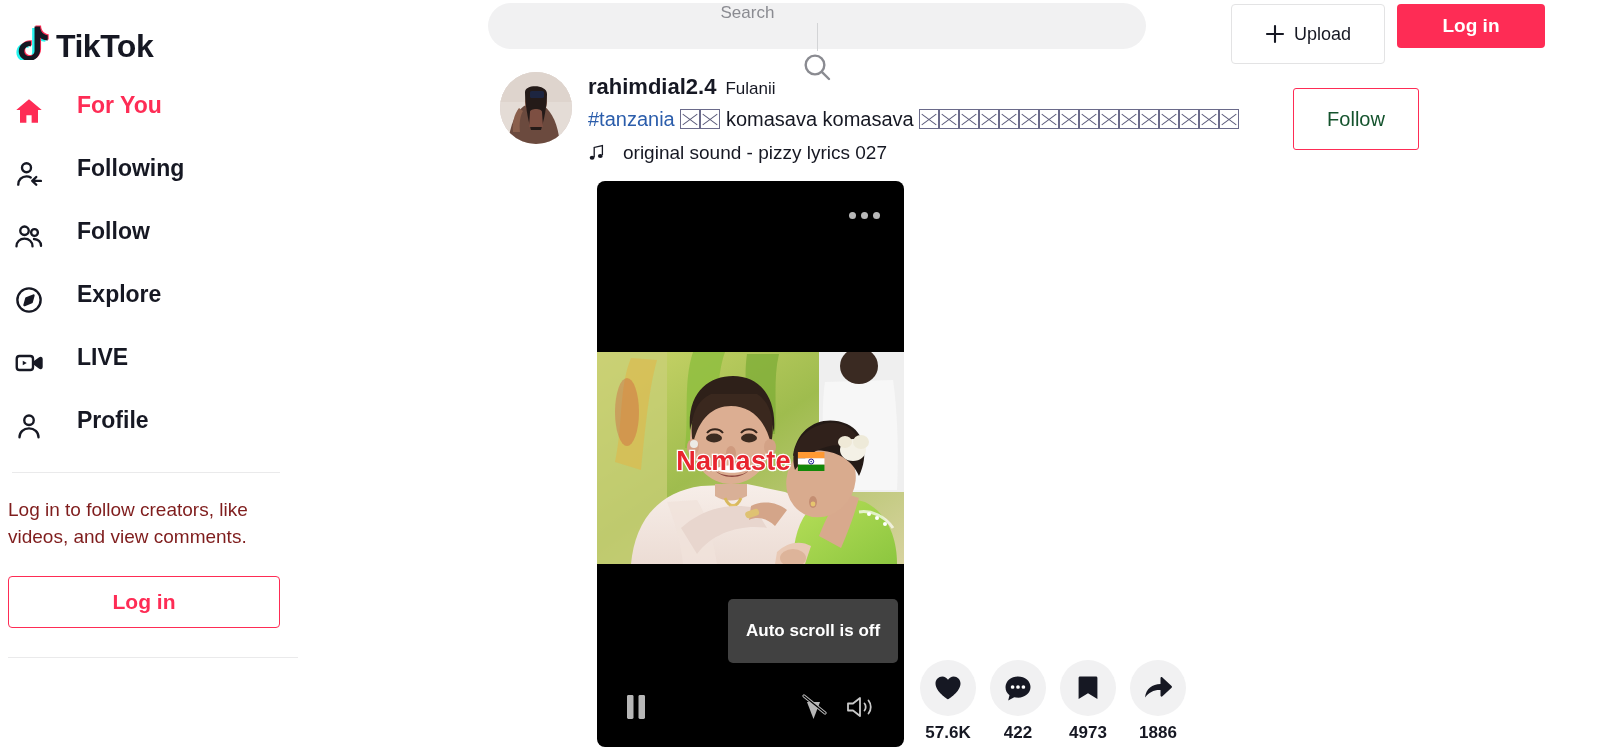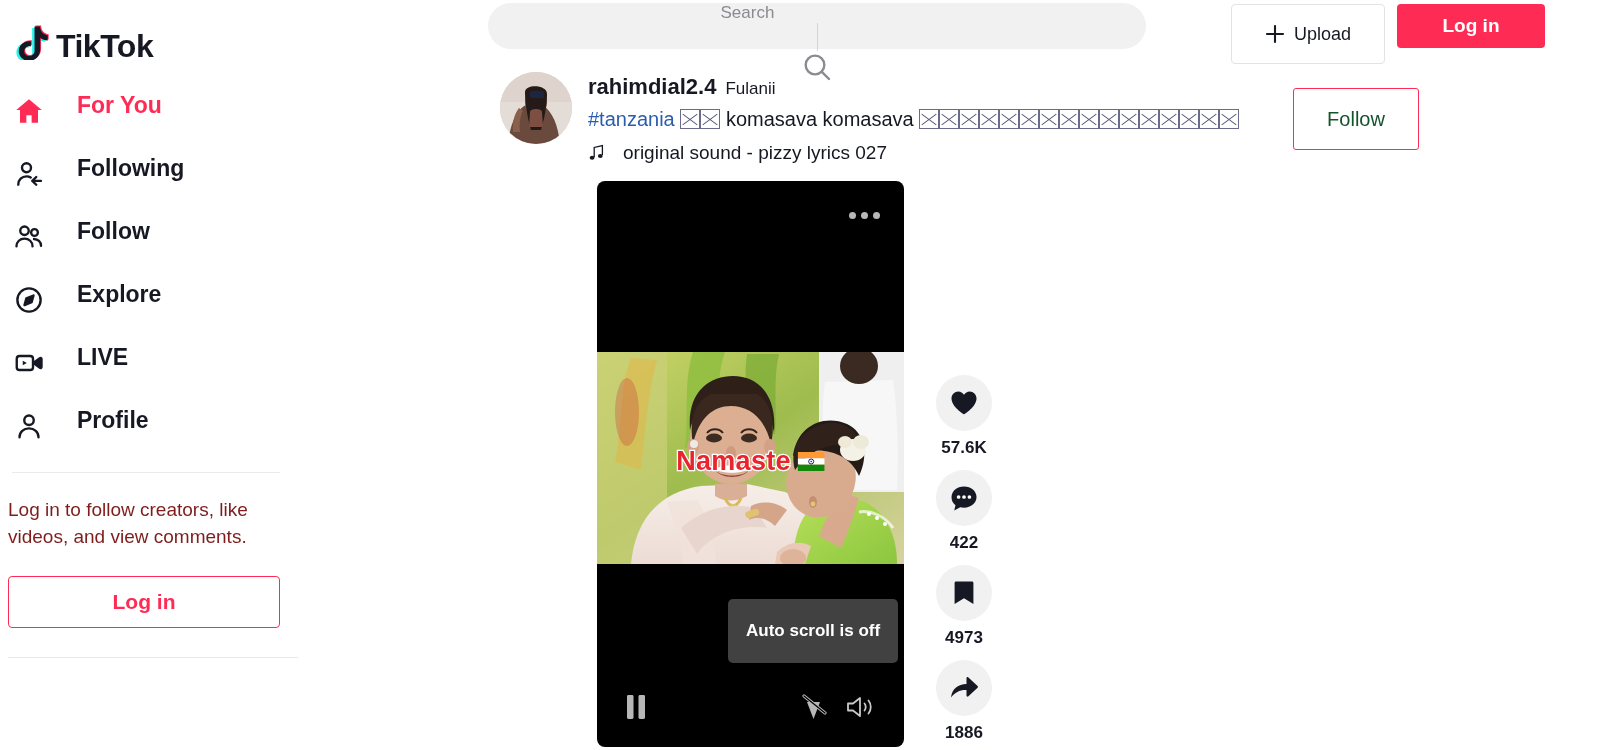--- a/index.html
+++ b/index.html
@@ -281,21 +281,21 @@
     cursor: pointer;
     font-family: "Liberation Sans", sans-serif;
   }
 
   
   .video-row {
     position: relative;
     margin-top: 17px;
     display: flex;
     align-items: flex-end;
-    gap: 32px;
+    gap: 16px;
     padding-left: 97px;
   }
   .player {
     position: relative;
     width: 307px;
     height: 566px;
     background: #000000;
     border-radius: 8px;
     overflow: hidden;
     flex: 0 0 307px;
@@ -375,21 +375,21 @@
     justify-content: center;
     padding: 0;
   }
   .ctrl-play   { position: absolute; left: 27px;  top: 18px; }
   .ctrl-scroll { position: absolute; left: 204px; top: 18px; }
   .ctrl-vol    { position: absolute; left: 248px; top: 18px; }
 
   
   .rail {
     display: flex;
-    flex-direction: column;
+    flex-direction: row;
     align-items: center;
     gap: 14px;
     padding-bottom: 6px;
   }
   .rail-item {
     display: flex;
     flex-direction: column;
     align-items: center;
     gap: 8px;
     cursor: pointer;

